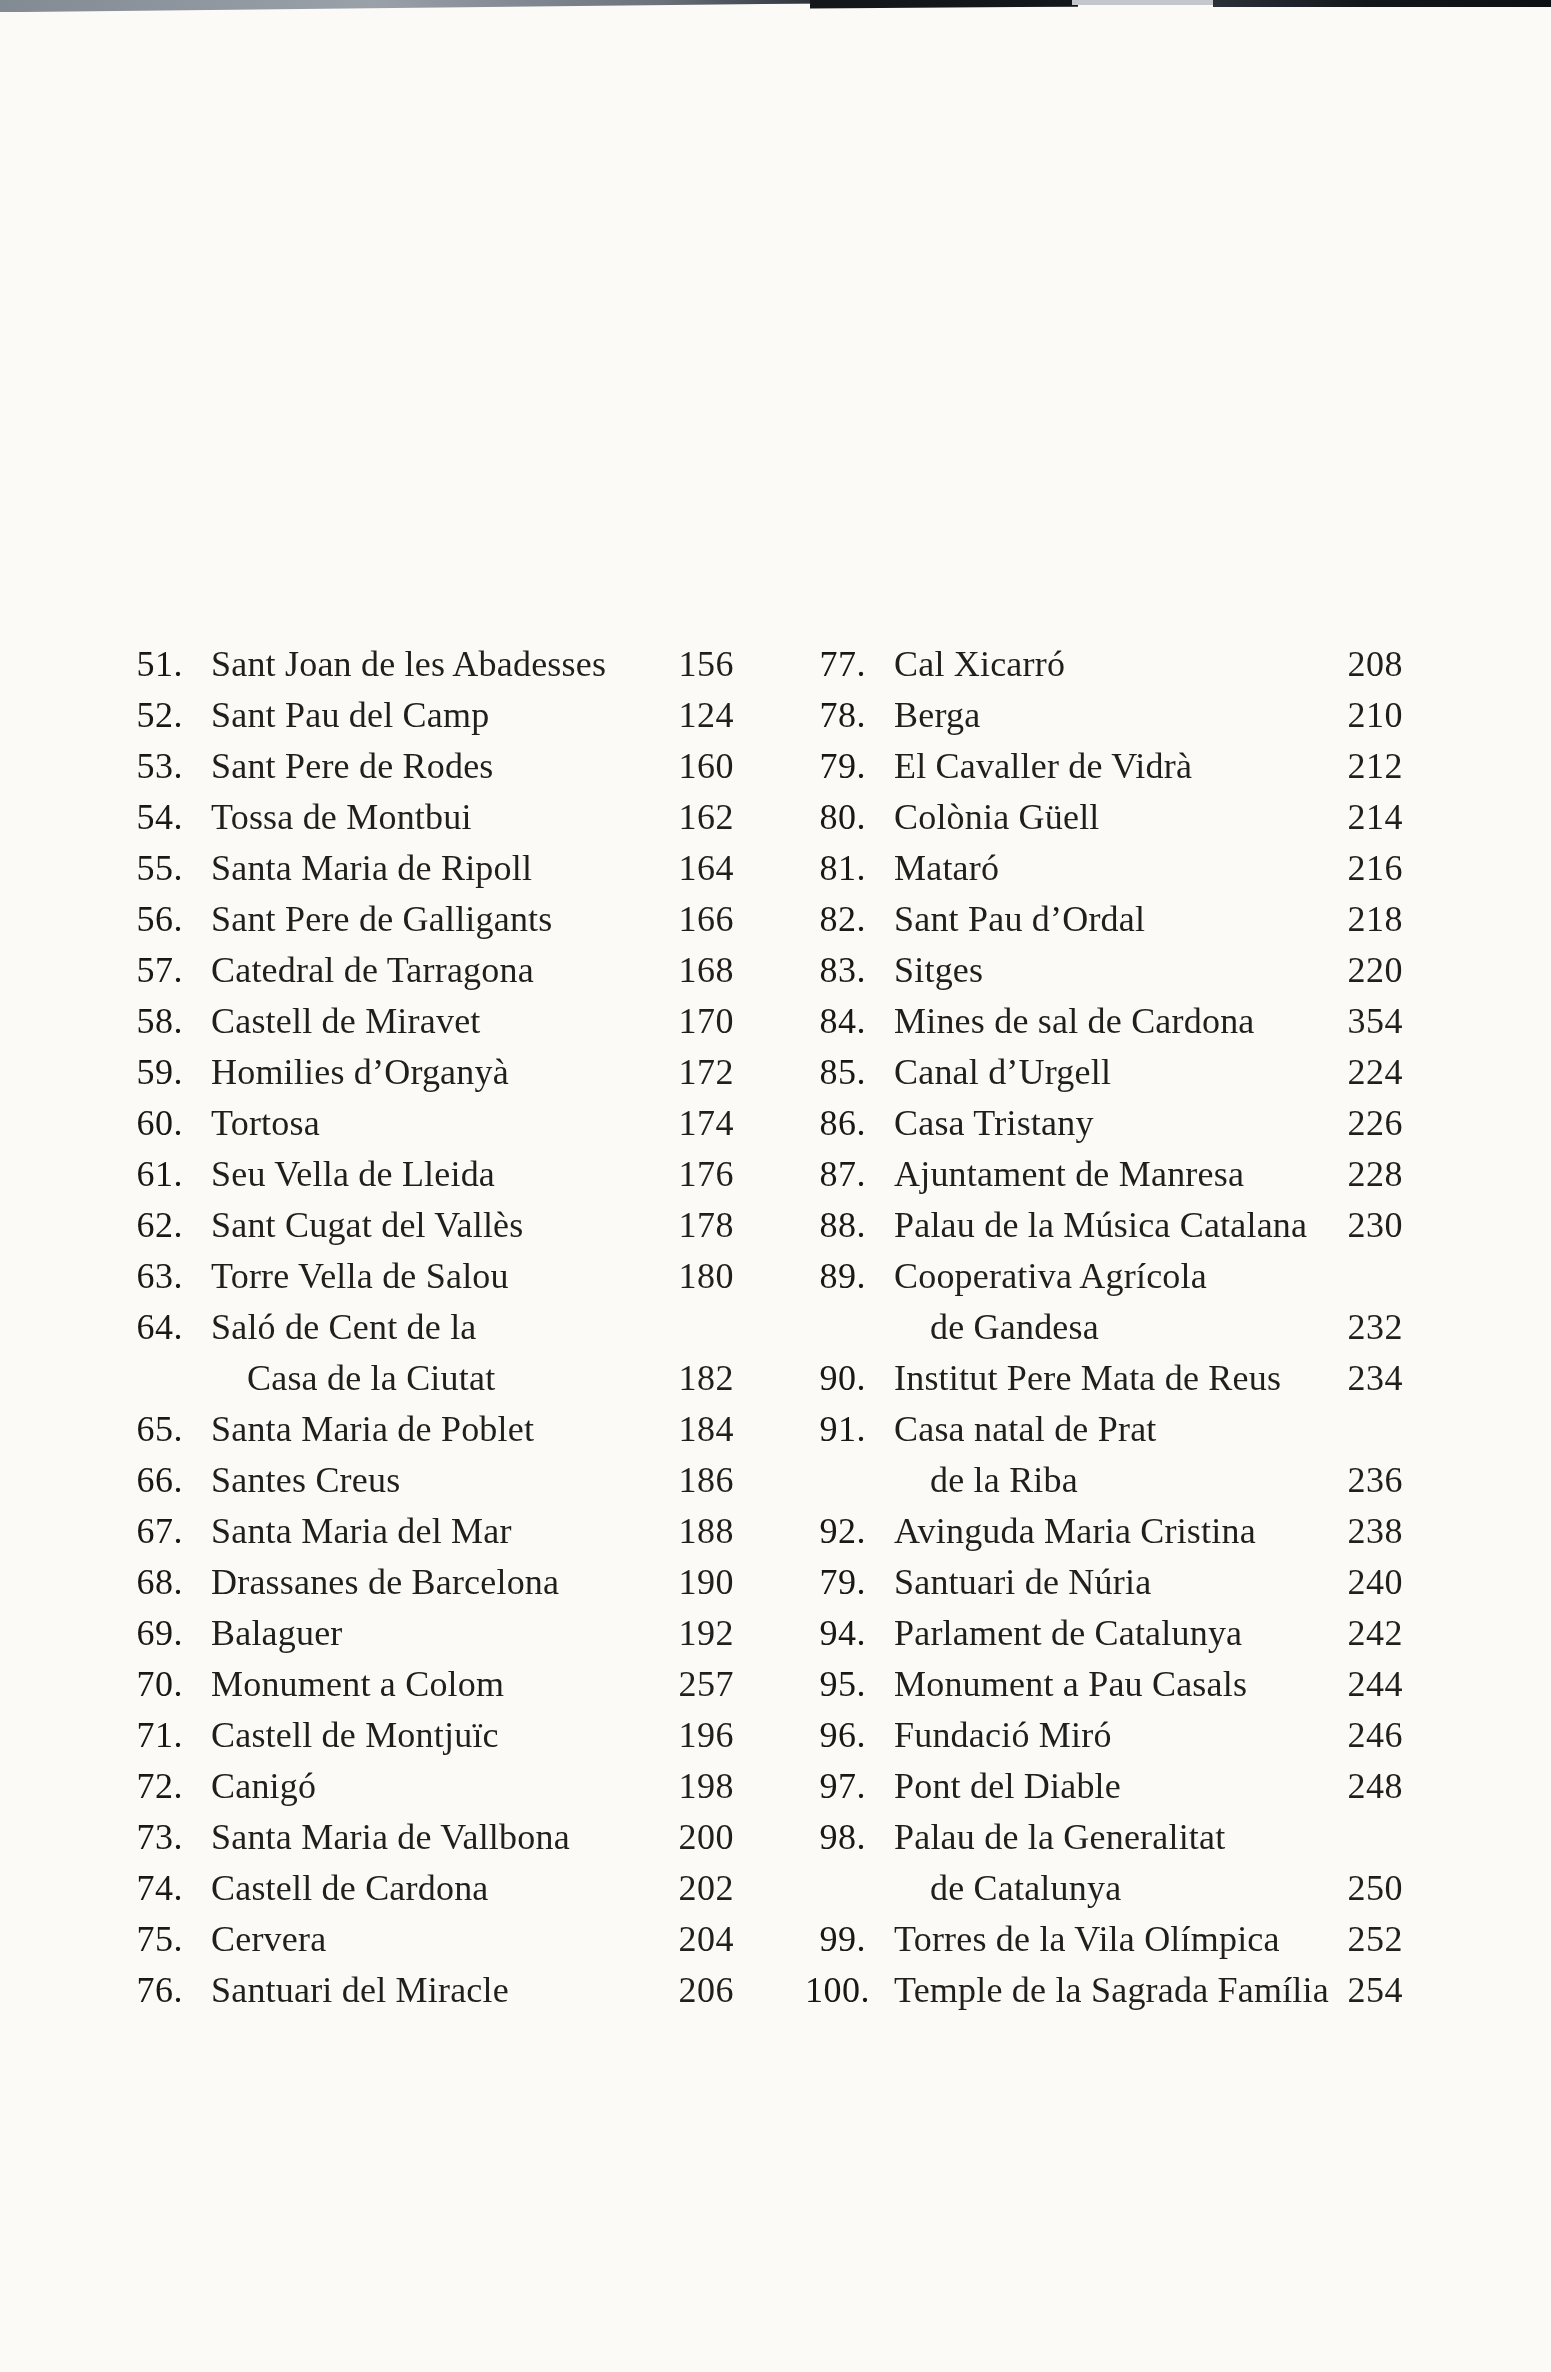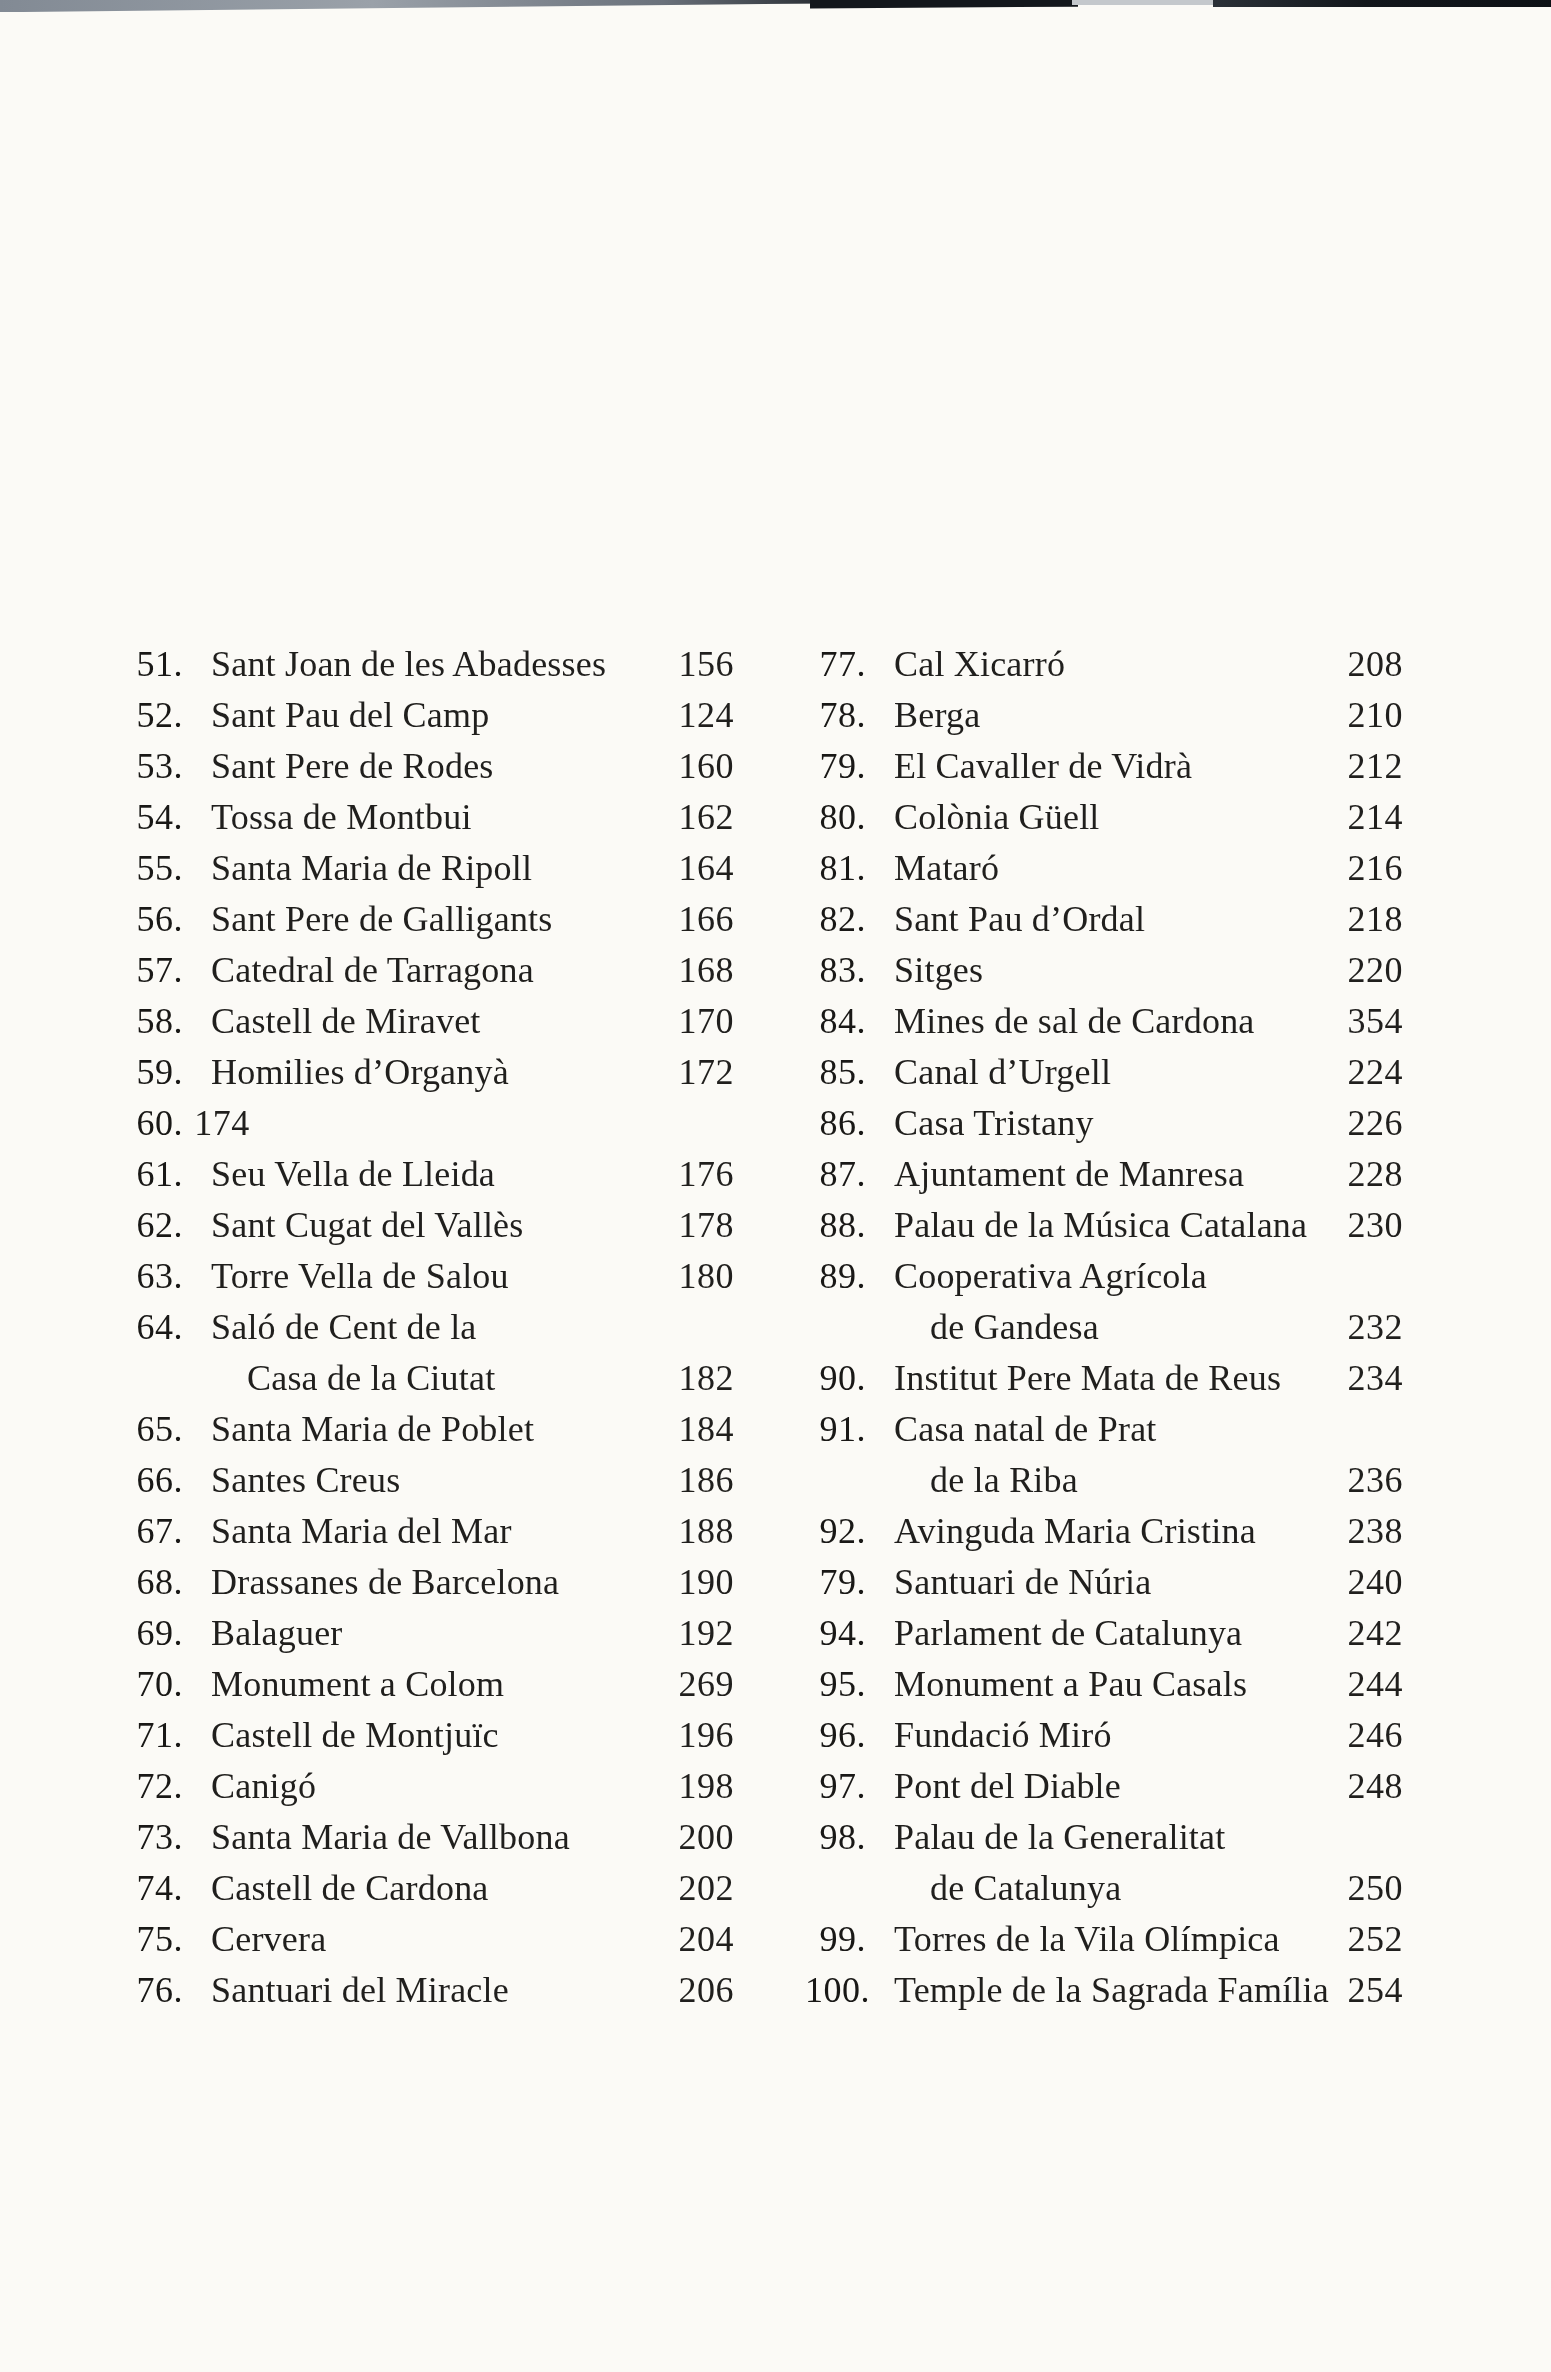--- a/index.html
+++ b/index.html
@@ -125,20 +125,21 @@
         <span class="title">Castell de Miravet</span>
         <span class="page">170</span>
       </div>
       <div class="row">
         <span class="num">59.</span>
         <span class="title">Homilies d’Organyà</span>
         <span class="page">172</span>
       </div>
       <div class="row">
         <span class="num">60.</span>
+        <span class="title">Tortosa</span>
         <span class="page">174</span>
       </div>
       <div class="row">
         <span class="num">61.</span>
         <span class="title">Seu Vella de Lleida</span>
         <span class="page">176</span>
       </div>
       <div class="row">
         <span class="num">62.</span>
         <span class="title">Sant Cugat del Vallès</span>
@@ -180,21 +181,21 @@
         <span class="page">190</span>
       </div>
       <div class="row">
         <span class="num">69.</span>
         <span class="title">Balaguer</span>
         <span class="page">192</span>
       </div>
       <div class="row">
         <span class="num">70.</span>
         <span class="title">Monument a Colom</span>
-        <span class="page">269</span>
+        <span class="page">257</span>
       </div>
       <div class="row">
         <span class="num">71.</span>
         <span class="title">Castell de Montjuïc</span>
         <span class="page">196</span>
       </div>
       <div class="row">
         <span class="num">72.</span>
         <span class="title">Canigó</span>
         <span class="page">198</span>

